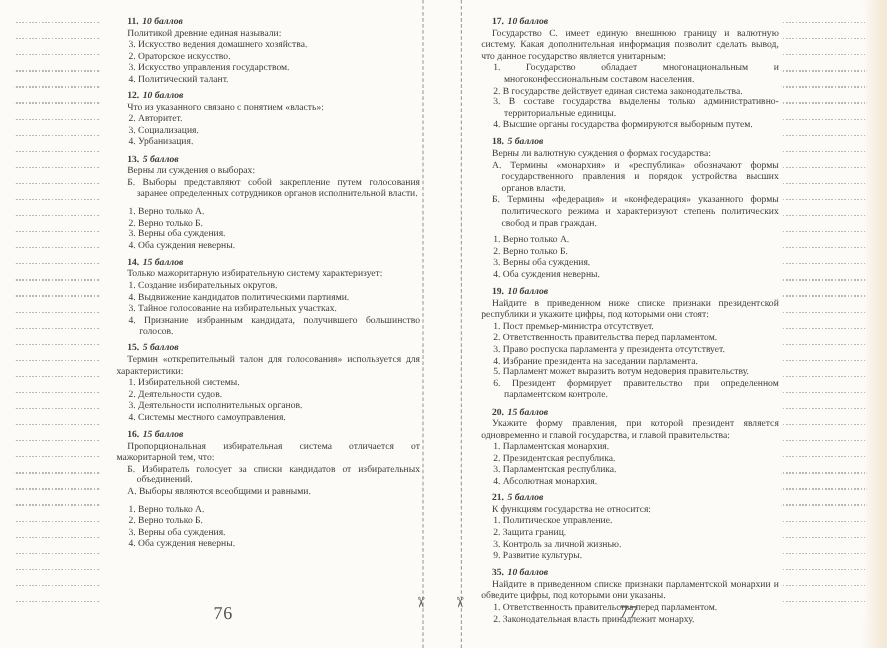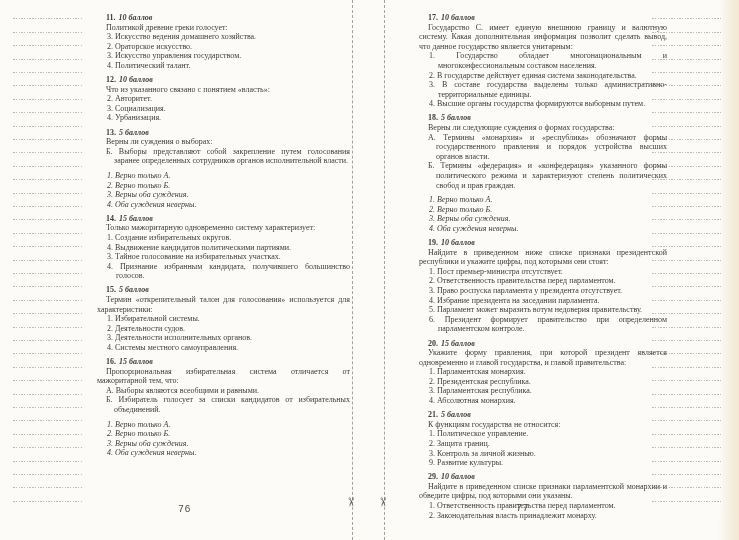--- a/index.html
+++ b/index.html
@@ -28,32 +28,32 @@
   .cut-1 { left:352px; }
   .cut-2 { left:384px; }
   .scissors {
     position:absolute; top:496px; left:-7px;
     font-size:12px; line-height:12px; color:#686259;
     transform:rotate(90deg);
   }
 
   .page { position:absolute; top:13px; font-size:8px; line-height:9.6px; text-align:justify; }
   .page-left  { left:97px;  width:253px; }
-  .page-right { left:419px; width:248px; }
+  .page-right { left:401px; width:248px; }
 
   .q { margin-bottom:4.5px; }
   .q-head { padding-left:9px; font-weight:bold; }
   .q-num  { margin-right:3px; }
   .q-points { font-style:italic; }
   .q-intro { text-indent:9px; }
   .st { margin-left:9px; padding-left:8px; text-indent:-8px; }
-  .opts.after-st { margin-top:5px;font-style:italic; }
+  .opts.after-st { margin-top:5px; }
   .opt { margin-left:10px; padding-left:9px; text-indent:-9px; }
 
-  .page-number { position:absolute; font-size:10px; letter-spacing:.5px; color:#56524b;font-family:Liberation Mono, monospace; }
+  .page-number { position:absolute; font-size:15px; letter-spacing:.5px; color:#56524b; }
   .pn-left  { left:178px; top:504px; }
   .pn-right { left:516px; top:503px; }
 </style>
 </head>
 <body>
 
 <div class="sheet">
 
   <div class="ruled ruled-left"></div>
   <div class="ruled ruled-right"></div>
@@ -64,21 +64,21 @@
   <div class="cut-line cut-2">
     <span class="scissors">✂</span>
   </div>
 
   <div class="page page-left">
 
     <section class="q">
       <p class="q-head">
         <span class="q-num">11.</span><span class="q-points">10 баллов</span>
       </p>
-      <p class="q-intro">Политикой древние греки голосует:</p>
+      <p class="q-intro">Политикой древние единая называли:</p>
       <div class="opts">
         <p class="opt">3. Искусство ведения домашнего хозяйства.</p>
         <p class="opt">2. Ораторское искусство.</p>
         <p class="opt">3. Искусство управления государством.</p>
         <p class="opt">4. Политический талант.</p>
       </div>
     </section>
 
     <section class="q">
       <p class="q-head">
@@ -103,21 +103,21 @@
         <p class="opt">2. Верно только Б.</p>
         <p class="opt">3. Верны оба суждения.</p>
         <p class="opt">4. Оба суждения неверны.</p>
       </div>
     </section>
 
     <section class="q">
       <p class="q-head">
         <span class="q-num">14.</span><span class="q-points">15 баллов</span>
       </p>
-      <p class="q-intro">Только мажоритарную одновременно систему характеризует:</p>
+      <p class="q-intro">Только мажоритарную избирательную систему характеризует:</p>
       <div class="opts">
         <p class="opt">1. Создание избирательных округов.</p>
         <p class="opt">4. Выдвижение кандидатов политическими партиями.</p>
         <p class="opt">3. Тайное голосование на избирательных участках.</p>
         <p class="opt">4. Признание избранным кандидата, получившего большинство голосов.</p>
       </div>
     </section>
 
     <section class="q">
       <p class="q-head">
@@ -130,22 +130,22 @@
         <p class="opt">3. Деятельности исполнительных органов.</p>
         <p class="opt">4. Системы местного самоуправления.</p>
       </div>
     </section>
 
     <section class="q">
       <p class="q-head">
         <span class="q-num">16.</span><span class="q-points">15 баллов</span>
       </p>
       <p class="q-intro">Пропорциональная избирательная система отличается от мажоритарной тем, что:</p>
+      <p class="st">Б. Избиратель голосует за списки кандидатов от избирательных объединений.</p>
       <p class="st">А. Выборы являются всеобщими и равными.</p>
-      <p class="st">Б. Избиратель голосует за списки кандидатов от избирательных объединений.</p>
       <div class="opts after-st">
         <p class="opt">1. Верно только А.</p>
         <p class="opt">2. Верно только Б.</p>
         <p class="opt">3. Верны оба суждения.</p>
         <p class="opt">4. Оба суждения неверны.</p>
       </div>
     </section>
 
   </div>
 
@@ -161,21 +161,21 @@
         <p class="opt">2. В государстве действует единая система законодательства.</p>
         <p class="opt">3. В составе государства выделены только административно-территориальные единицы.</p>
         <p class="opt">4. Высшие органы государства формируются выборным путем.</p>
       </div>
     </section>
 
     <section class="q">
       <p class="q-head">
         <span class="q-num">18.</span><span class="q-points">5 баллов</span>
       </p>
-      <p class="q-intro">Верны ли следующие суждения о формах государства:</p>
+      <p class="q-intro">Верны ли валютную суждения о формах государства:</p>
       <p class="st">А. Термины «монархия» и «республика» обозначают формы государственного правления и порядок устройства высших органов власти.</p>
       <p class="st">Б. Термины «федерация» и «конфедерация» указанного формы политического режима и характеризуют степень политических свобод и прав граждан.</p>
       <div class="opts after-st">
         <p class="opt">1. Верно только А.</p>
         <p class="opt">2. Верно только Б.</p>
         <p class="opt">3. Верны оба суждения.</p>
         <p class="opt">4. Оба суждения неверны.</p>
       </div>
     </section>
 
@@ -215,21 +215,21 @@
       <div class="opts">
         <p class="opt">1. Политическое управление.</p>
         <p class="opt">2. Защита границ.</p>
         <p class="opt">3. Контроль за личной жизнью.</p>
         <p class="opt">9. Развитие культуры.</p>
       </div>
     </section>
 
     <section class="q">
       <p class="q-head">
-        <span class="q-num">29.</span><span class="q-points">10 баллов</span>
+        <span class="q-num">35.</span><span class="q-points">10 баллов</span>
       </p>
       <p class="q-intro">Найдите в приведенном списке признаки парламентской монархии и обведите цифры, под которыми они указаны.</p>
       <div class="opts">
         <p class="opt">1. Ответственность правительства перед парламентом.</p>
         <p class="opt">2. Законодательная власть принадлежит монарху.</p>
       </div>
     </section>
 
   </div>
 

